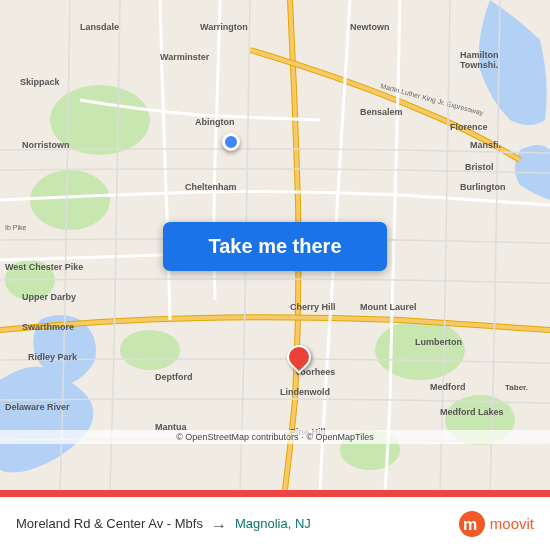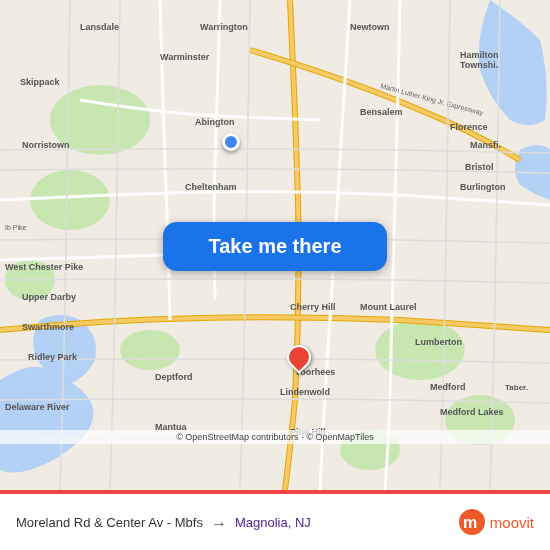--- a/index.html
+++ b/index.html
@@ -27,21 +27,21 @@
     }
 
     #take-me-there-btn {
       position: absolute;
       left: 50%;
       top: 222px;
       transform: translateX(-50%);
       background: #1a73e8;
       color: white;
       border: none;
-      border-radius: 14px;
+      border-radius: 7px;
       padding: 18px 40px;
       font-size: 20px;
       font-weight: 600;
       cursor: pointer;
       white-space: nowrap;
       box-shadow: 0 2px 8px rgba(0,0,0,0.3);
       width: 224px;
       height: 49px;
       display: flex;
       align-items: center;
@@ -79,21 +79,21 @@
 
     
     #footer {
       width: 550px;
       height: 60px;
       background: white;
       display: flex;
       align-items: center;
       justify-content: space-between;
       padding: 0 16px;
-      border-top: 4px solid #ef4444;
+      border-top: 7px solid #ef4444;
     }
 
     #route-info {
       display: flex;
       align-items: center;
       gap: 8px;
       flex: 1;
     }
 
     #origin-text {
@@ -102,21 +102,21 @@
       font-weight: 500;
     }
 
     #arrow-icon {
       font-size: 16px;
       color: #555;
     }
 
     #dest-text {
       font-size: 13px;
-      color: #4c1d95;
+      color: #0f766e;
       font-weight: 500;
     }
 
     #moovit-logo {
       display: flex;
       align-items: center;
       gap: 4px;
       flex-shrink: 0;
     }
 

